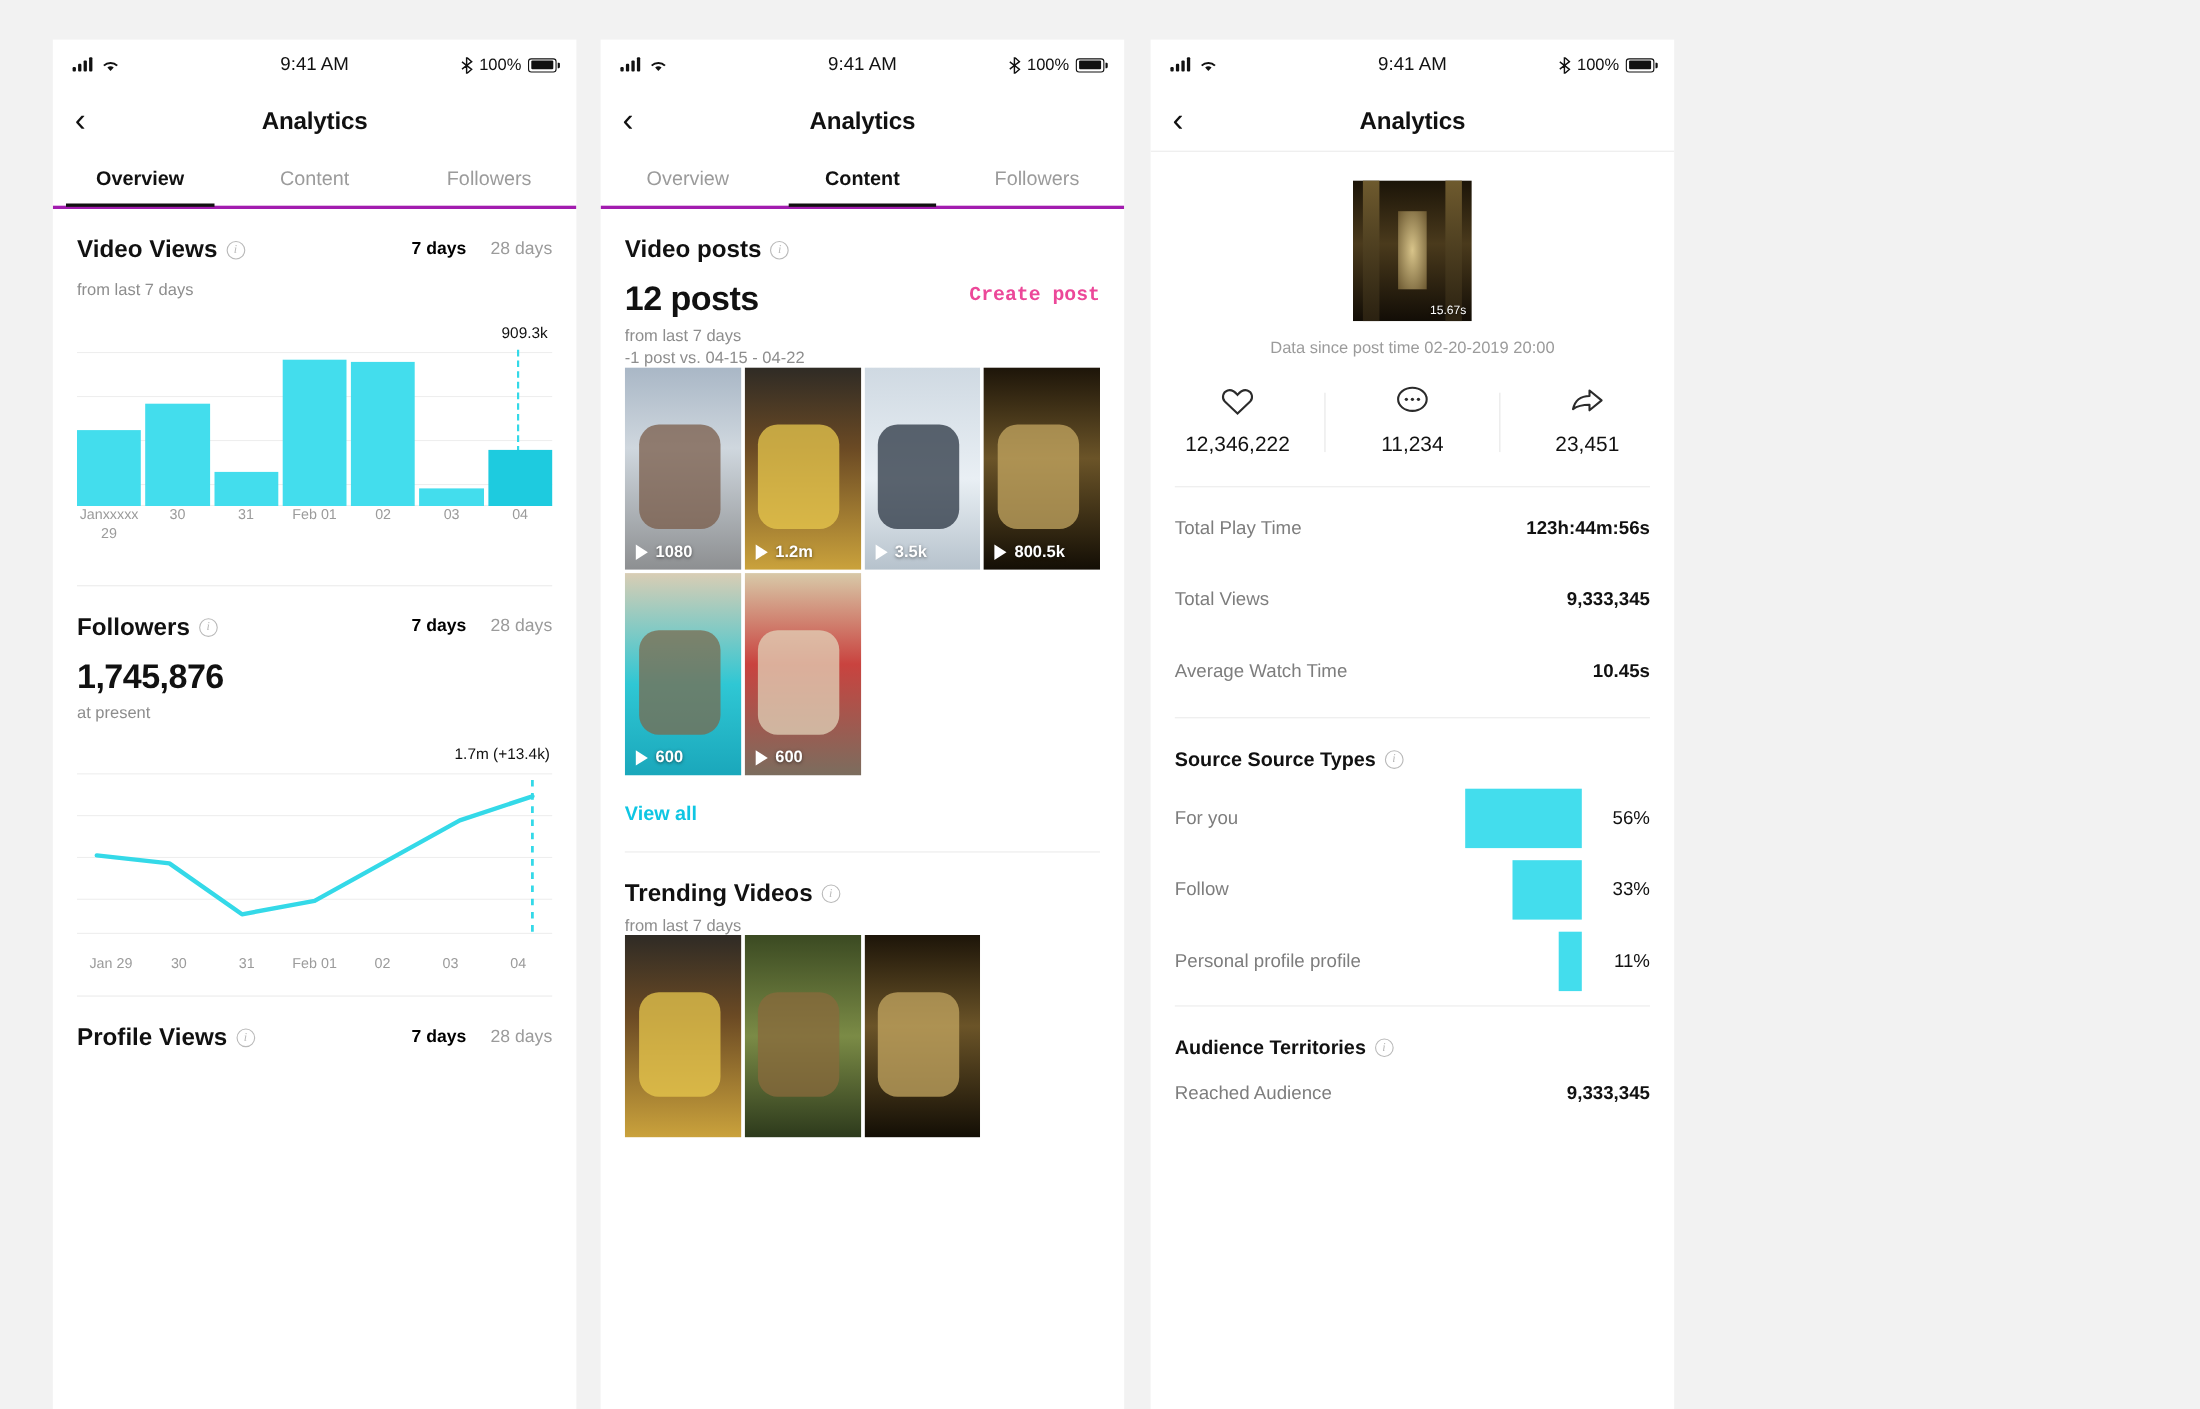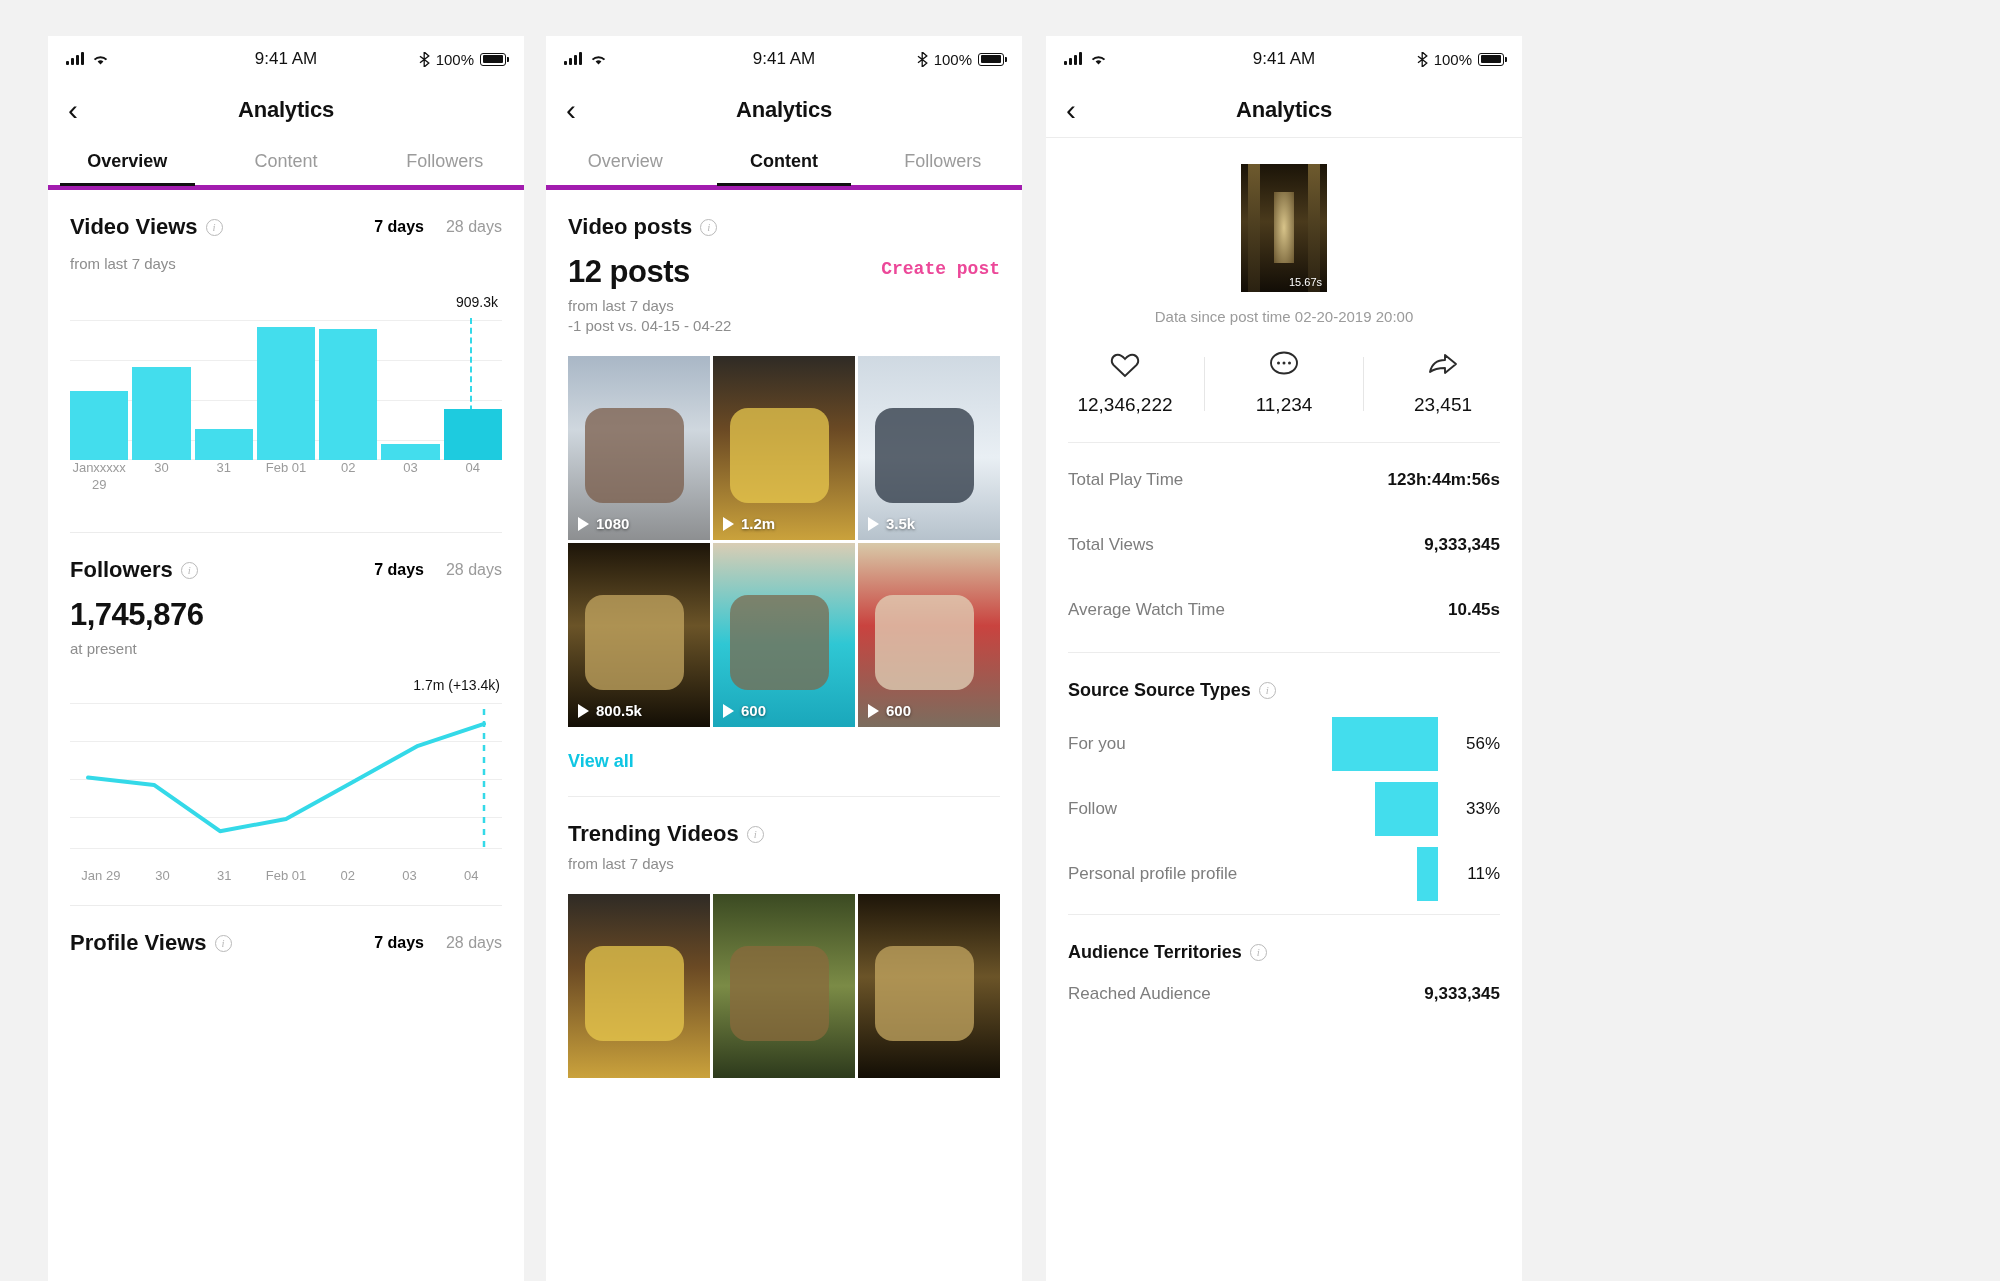--- a/index.html
+++ b/index.html
@@ -34,21 +34,21 @@
   .batt { width:26px;height:13px;border:1.6px solid #111;border-radius:3px;position:relative;}
   .batt:after{content:"";position:absolute;right:-4px;top:3.5px;width:2px;height:5px;background:#111;border-radius:0 1px 1px 0;}
   .batt i{position:absolute;left:1.5px;top:1.5px;bottom:1.5px;width:20px;background:#111;border-radius:1px;display:block;}
 
   
   .navbar { height:56px; display:flex; align-items:center; position:relative; padding:0 20px;}
   .back { font-size:30px; line-height:1; color:#111; font-weight:400; cursor:pointer; }
   .nav-title { position:absolute; left:0; right:0; text-align:center; font-size:22px; font-weight:700; color:#111; letter-spacing:-0.2px;}
 
   
-  .tabs { display:flex; height:52px; border-bottom:5px solid #a21caf; }
+  .tabs { display:flex; height:52px; border-bottom:3px solid #a21caf; }
   .tab { flex:1; display:flex; align-items:center; justify-content:center;
          font-size:18px; color:#9b9b9b; position:relative; cursor:pointer;}
   .tab.active { color:#111; font-weight:700; }
   .tab.active:after{content:"";position:absolute;bottom:-1px;left:12px;right:12px;height:3px;background:#111;}
 
   
   .card { padding: 16px 22px 0 22px; }
   .sec-head { display:flex; align-items:center; height:42px; }
   .sec-title { font-size:22px; font-weight:700; color:#111; }
   .info-i {
@@ -79,31 +79,31 @@
   .peak-dash { position:absolute; width:0; border-left:2px dashed #34d9e8; }
 
   
   .linewrap { position:relative; margin-top:26px; height:200px; }
   .linewrap svg { position:absolute; left:0; top:18px; width:100%; height:150px; }
   .lx { position:absolute; left:0; right:0; bottom:0; display:flex; }
   .lx span { flex:1; text-align:center; font-size:13px; color:#9b9b9b;}
   .line-peak { position:absolute; right:2px; top:-6px; font-size:14px; color:#111; }
 
   
-  .vgrid { display:grid; grid-template-columns:repeat(3,1fr); gap:3px; margin-top:22px; }
+  .vgrid { display:grid; grid-template-columns:repeat(4,1fr); gap:3px; }
   .vcell { position:relative; height:184px; overflow:hidden; }
   .vcell .ph { position:absolute; inset:0; }
   .plays { position:absolute; left:10px; bottom:8px; color:#fff; font-size:15px; font-weight:600;
            display:flex; align-items:center; gap:7px; text-shadow:0 1px 3px rgba(0,0,0,.5); }
   .ptri { width:0;height:0;border-left:11px solid #fff;border-top:7px solid transparent;border-bottom:7px solid transparent;}
   .viewall { font-size:18px; color:#0fc6e3; font-weight:700; margin-top:24px; }
 
   
   .thumb-wrap { display:flex; justify-content:center; margin-top:26px; }
-  .thumb { position:relative; width:86px; height:128px; overflow:hidden; }
+  .thumb { position:relative; width:108px; height:128px; overflow:hidden; }
   .thumb .dur { position:absolute; right:5px; bottom:4px; color:#fff; font-size:11px; text-shadow:0 1px 2px rgba(0,0,0,.6);}
   .since { text-align:center; font-size:15px; color:#9b9b9b; margin-top:16px; }
   .engage { display:flex; align-items:center; margin-top:26px; }
   .eg { flex:1; text-align:center; }
   .eg .gl { font-size:26px; color:#2b2b2b; line-height:1; }
   .eg .num { font-size:19px; color:#111; margin-top:12px; }
   .vsep { width:1px; height:54px; background:#e6e6e6; }
   .srow { display:flex; align-items:center; height:65px; }
   .srow .k { font-size:17px; color:#7d7d7d; }
   .srow .v { margin-left:auto; font-size:17px; color:#111; font-weight:700; }

